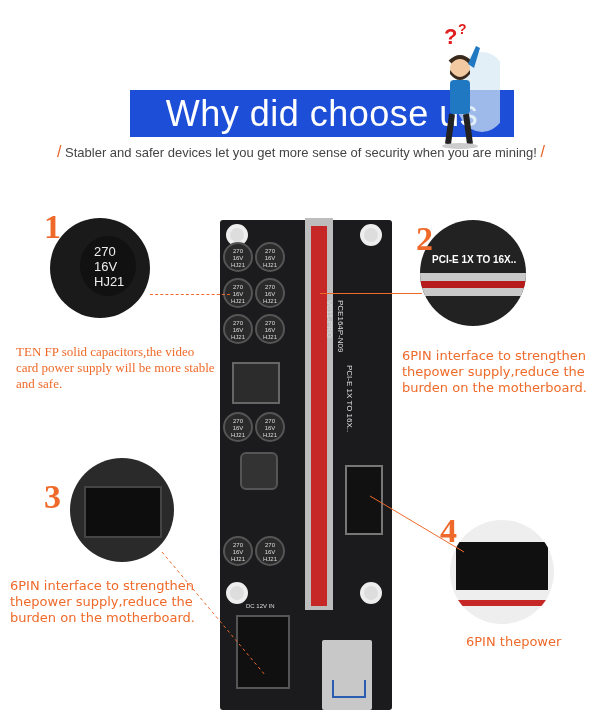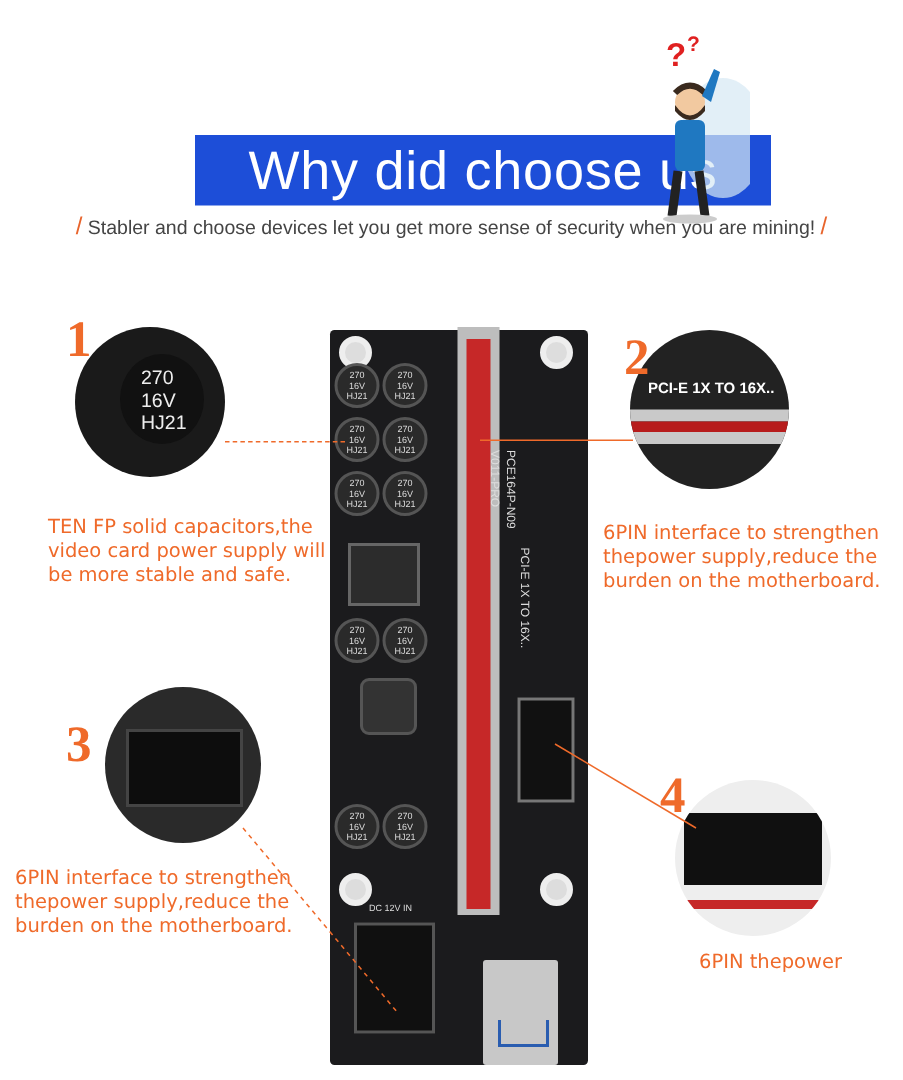--- a/index.html
+++ b/index.html
@@ -18,21 +18,21 @@
   .cap{width:30px;height:30px;border-radius:50%;background:#2a2a2a;border:2px solid #555;color:#ddd;font-size:6px;line-height:7px;text-align:center;padding-top:4px;box-sizing:border-box;}
   .hole{width:22px;height:22px;border-radius:50%;background:#ddd;border:4px solid #eee;box-sizing:border-box;}
   .board-text{color:#ddd;font-size:8px;writing-mode:vertical-rl;}
 </style>
 </head>
 <body>
 
 <div class="abs title-bar">Why did choose us</div>
 <div class="abs subtitle">
   <span class="slash">/</span>
-  <span>Stabler and choose devices let you get more sense of security when you are mining!</span>
+  <span>Stabler and safer devices let you get more sense of security when you are mining!</span>
   <span class="slash">/</span>
 </div>
 
 <svg class="abs man" viewBox="0 0 70 128">
   <ellipse cx="52" cy="70" rx="28" ry="40" fill="#d6e8f3" opacity="0.7"></ellipse>
   <text x="14" y="22" fill="#e02020" font-size="22" font-weight="bold" font-family="Liberation Sans, sans-serif">?</text>
   <text x="28" y="12" fill="#e02020" font-size="14" font-weight="bold" font-family="Liberation Sans, sans-serif">?</text>
   <circle cx="30" cy="46" r="10" fill="#f2c9a0"></circle>
   <path d="M20 48 Q30 62 40 48 L40 52 Q30 64 20 52Z" fill="#3a2a1e"></path>
   <path d="M20 40 Q30 30 40 40" stroke="#3a2a1e" stroke-width="4" fill="none"></path>
@@ -118,21 +118,21 @@
 
 <div class="abs circle" style="left:50px;top:218px;width:100px;height:100px;">
   <div style="margin:18px 0 0 30px;width:56px;height:60px;border-radius:50%;background:#111;color:#eee;font-size:13px;line-height:15px;padding:8px 0 0 14px;box-sizing:border-box;">
     <div>270</div>
       <div>16V</div>
       <div>HJ21</div>
   </div>
 </div>
 <div class="abs callout-num" style="left:44px;top:208px;">1</div>
 <div class="abs" style="left:150px;top:294px;width:80px;border-top:1px dashed #ef6a2a;"></div>
-<div class="abs desc" style="left:32px;top:344px;width:200px;">TEN FP solid capacitors,the video card power supply will be more stable and safe.</div>
+<div class="abs desc" style="left:16px;top:344px;width:200px;font-family:Liberation Serif, serif;">TEN FP solid capacitors,the video card power supply will be more stable and safe.</div>
 
 <div class="abs circle" style="left:420px;top:220px;width:106px;height:106px;background:#222;">
   <div style="margin:34px 0 0 12px;color:#fff;font-size:10px;font-weight:bold;">PCI-E 1X TO 16X..</div>
   <div style="margin-top:8px;height:8px;background:#c9c9c9;"></div>
   <div style="height:7px;background:#b71c1c;"></div>
   <div style="height:8px;background:#c9c9c9;"></div>
 </div>
 <div class="abs callout-num" style="left:416px;top:220px;">2</div>
 <div class="abs" style="left:320px;top:293px;width:102px;border-top:1px solid #ef6a2a;"></div>
 <div class="abs desc" style="left:402px;top:348px;width:200px;">6PIN interface to strengthen thepower supply,reduce the burden on the motherboard.</div>

